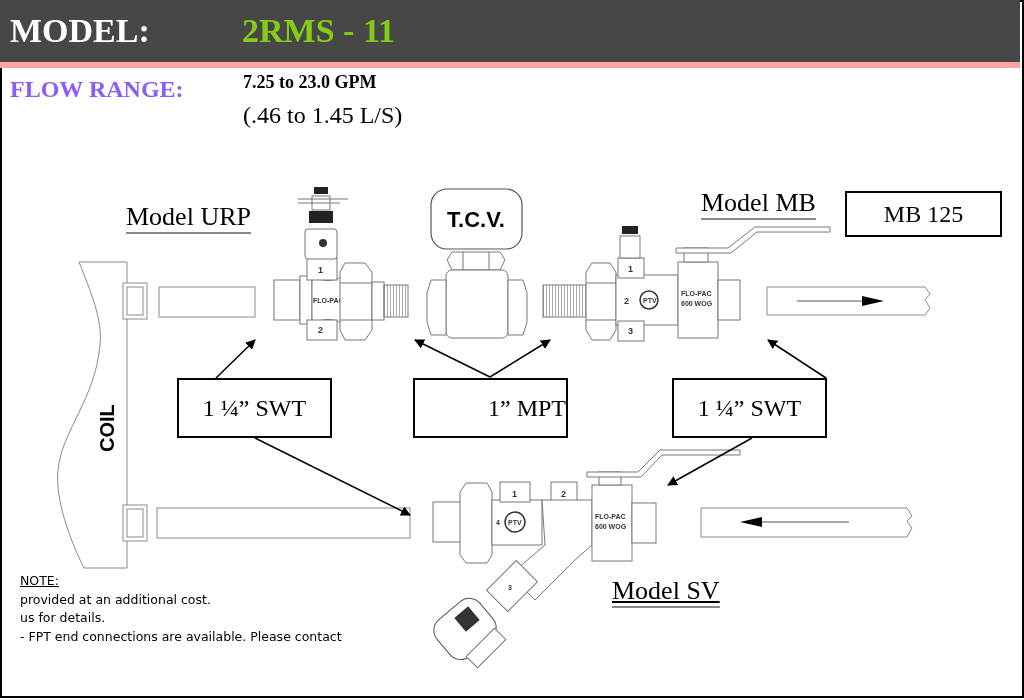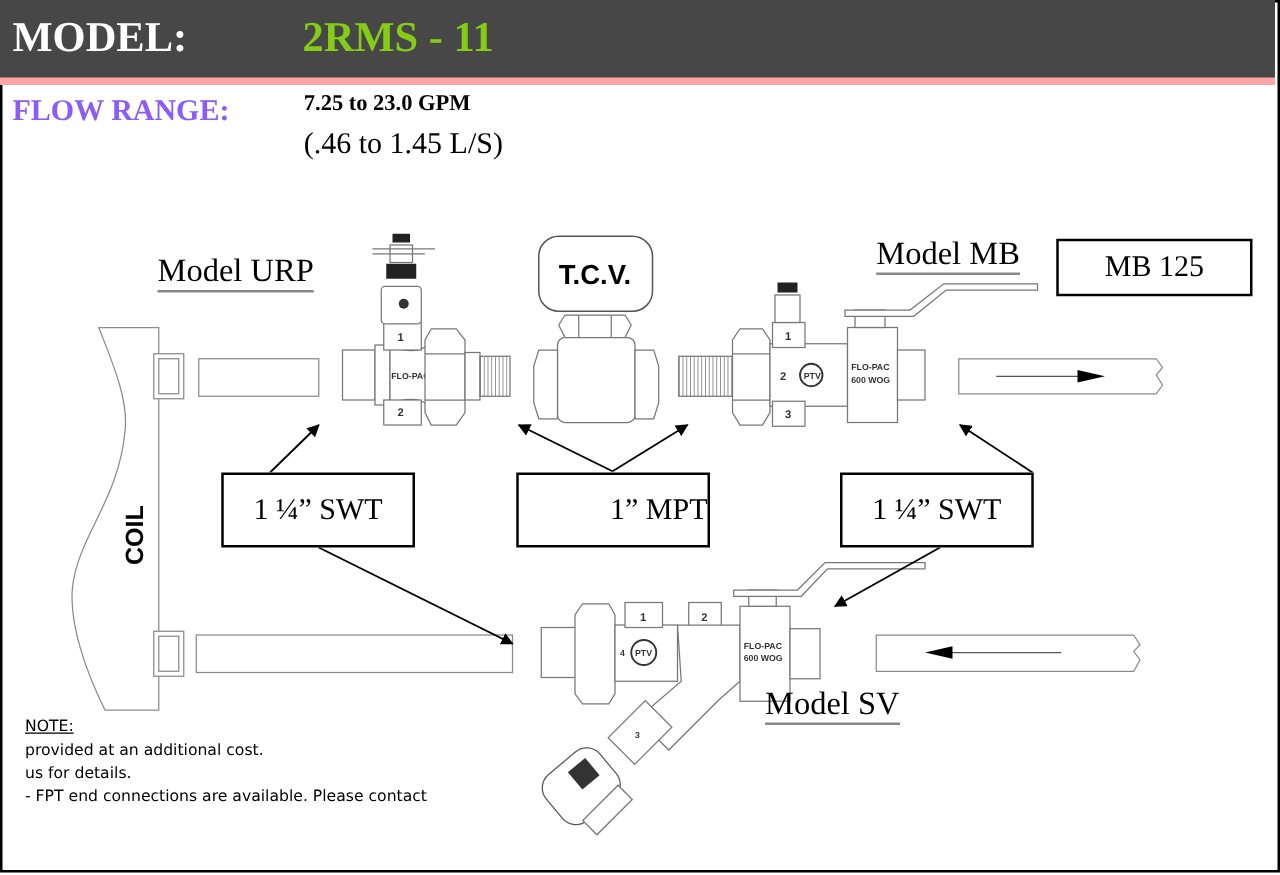--- a/index.html
+++ b/index.html
@@ -170,21 +170,21 @@
     <line x1="255" y1="438" x2="410" y2="515" marker-end="url(#arrowhead)"></line>
     <line x1="490" y1="377" x2="415" y2="340" marker-end="url(#arrowhead)"></line>
     <line x1="490" y1="377" x2="550" y2="340" marker-end="url(#arrowhead)"></line>
     <line x1="826" y1="378" x2="768" y2="340" marker-end="url(#arrowhead)"></line>
     <line x1="752" y1="438" x2="668" y2="485" marker-end="url(#arrowhead)"></line>
   </g>
 </svg>
 
 <span class="model-title" style="left:126px;top:203px;">Model URP</span>
 <span class="model-title" style="left:701px;top:189px;">Model MB</span>
-<span class="model-title" style="left:612px;top:549px;">Model SV</span>
+<span class="model-title" style="left:612px;top:577px;text-decoration:underline;">Model SV</span>
 
 <div class="box-label" style="left:845px;top:163px;width:157px;height:46px;margin-top:28px;">
   <span>MB 125</span>
 </div>
 <div class="box-label" style="left:177px;top:378px;width:155px;height:60px;">
   <span>1 ¼” SWT</span>
 </div>
 <div class="box-label" style="left:413px;top:378px;width:155px;height:60px;justify-content:flex-end;">
   <span>1” MPT</span>
 </div>

